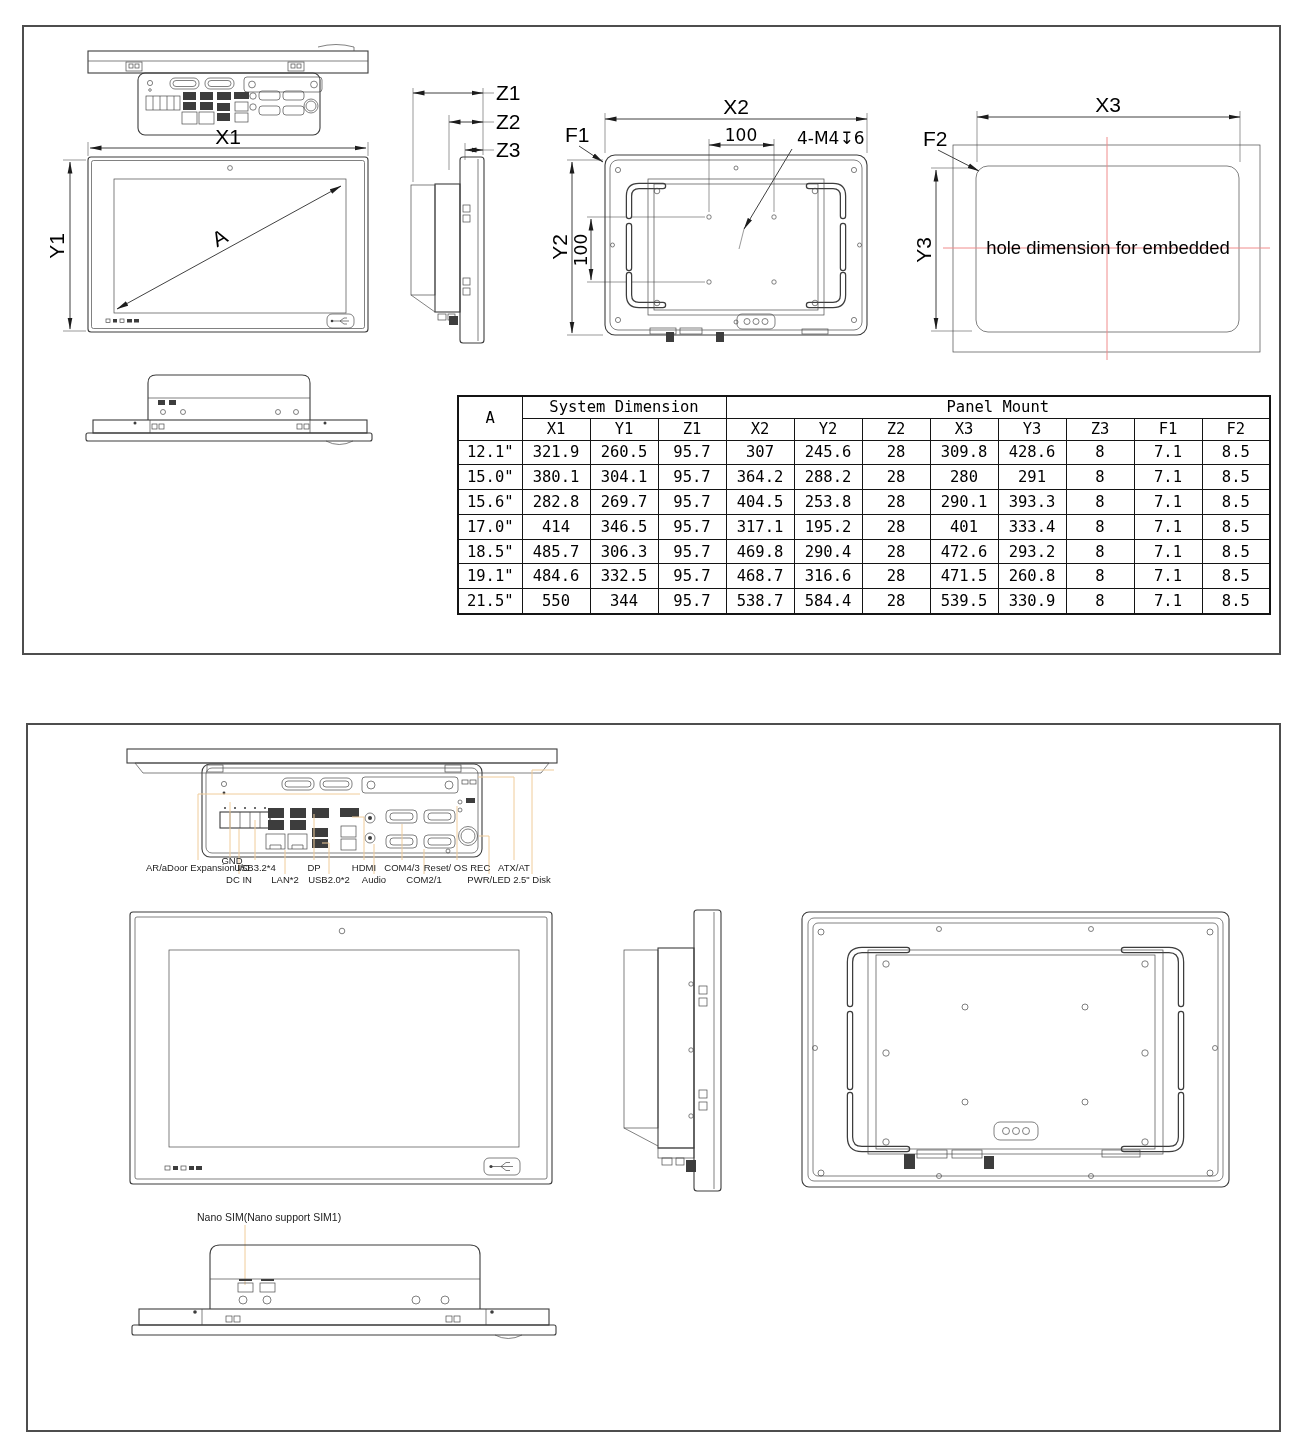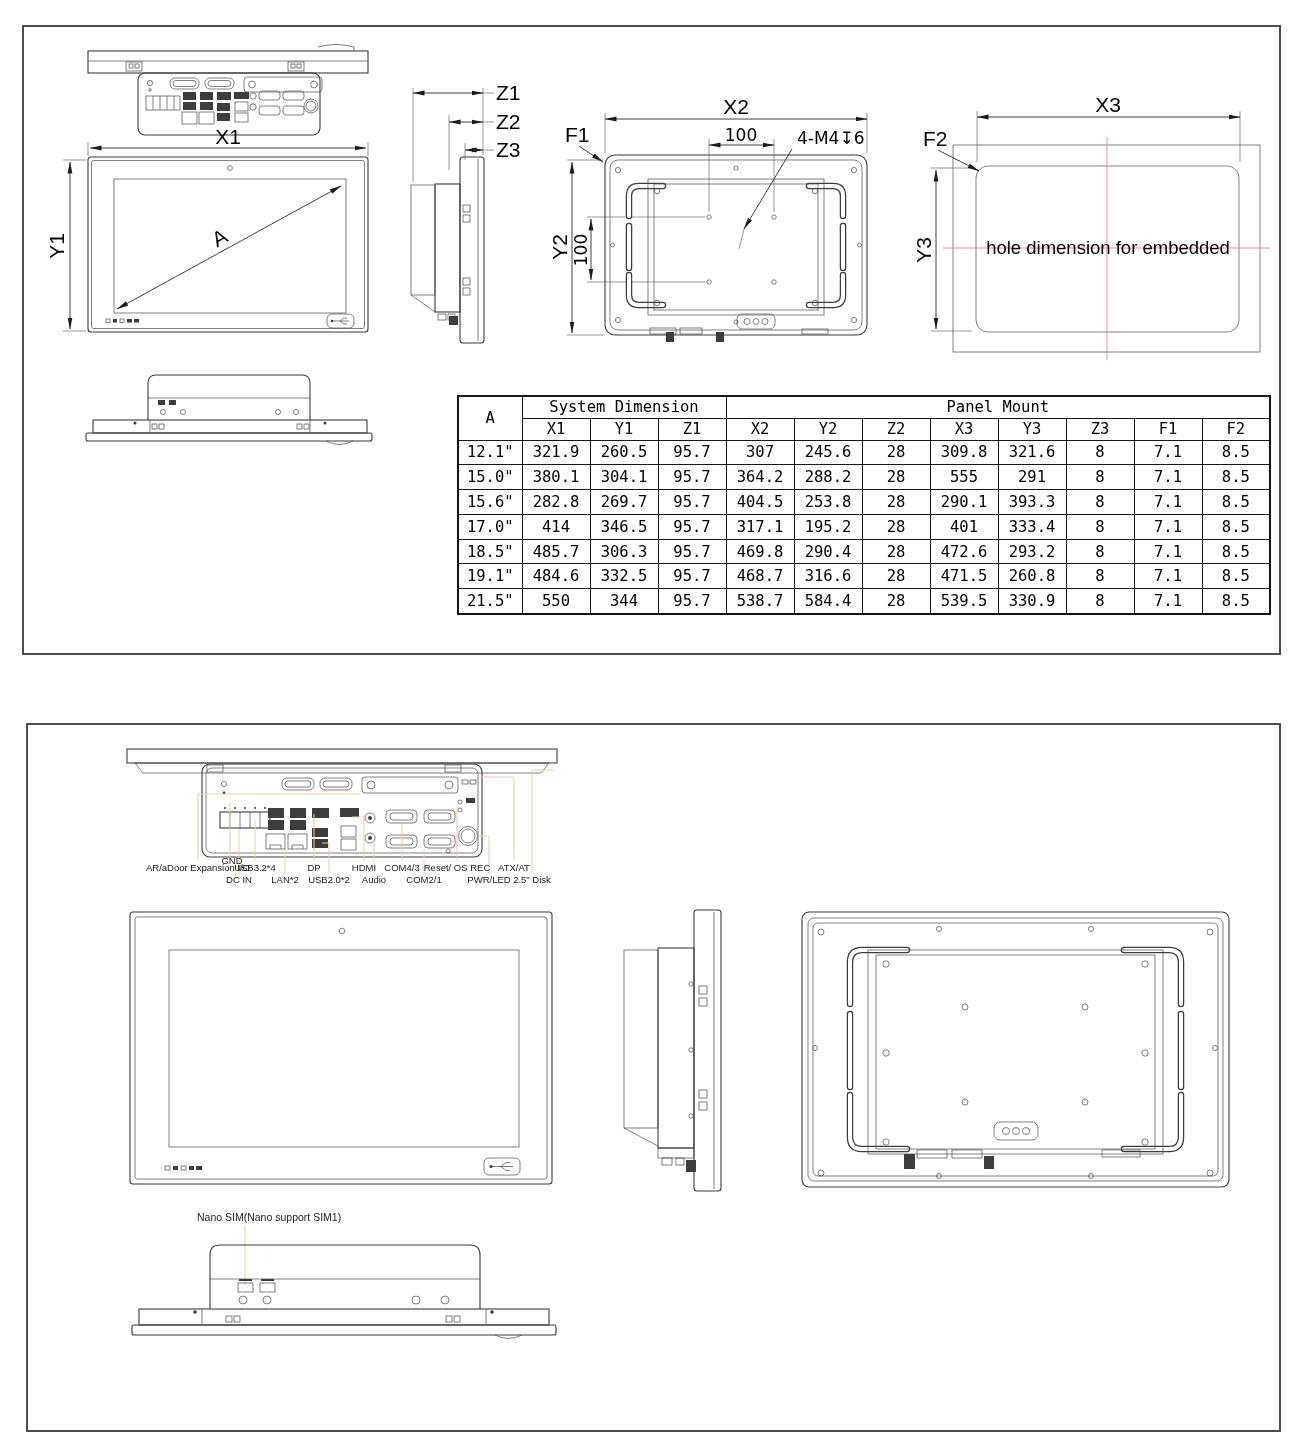--- a/index.html
+++ b/index.html
@@ -324,34 +324,34 @@
     <tbody>
         <tr>
           <td>12.1"</td>
           <td>321.9</td>
           <td>260.5</td>
           <td>95.7</td>
           <td>307</td>
           <td>245.6</td>
           <td>28</td>
           <td>309.8</td>
-          <td>321.6</td>
+          <td>428.6</td>
           <td>8</td>
           <td>7.1</td>
           <td>8.5</td>
         </tr>
         <tr>
           <td>15.0"</td>
           <td>380.1</td>
           <td>304.1</td>
           <td>95.7</td>
           <td>364.2</td>
           <td>288.2</td>
           <td>28</td>
-          <td>555</td>
+          <td>280</td>
           <td>291</td>
           <td>8</td>
           <td>7.1</td>
           <td>8.5</td>
         </tr>
         <tr>
           <td>15.6"</td>
           <td>282.8</td>
           <td>269.7</td>
           <td>95.7</td>

